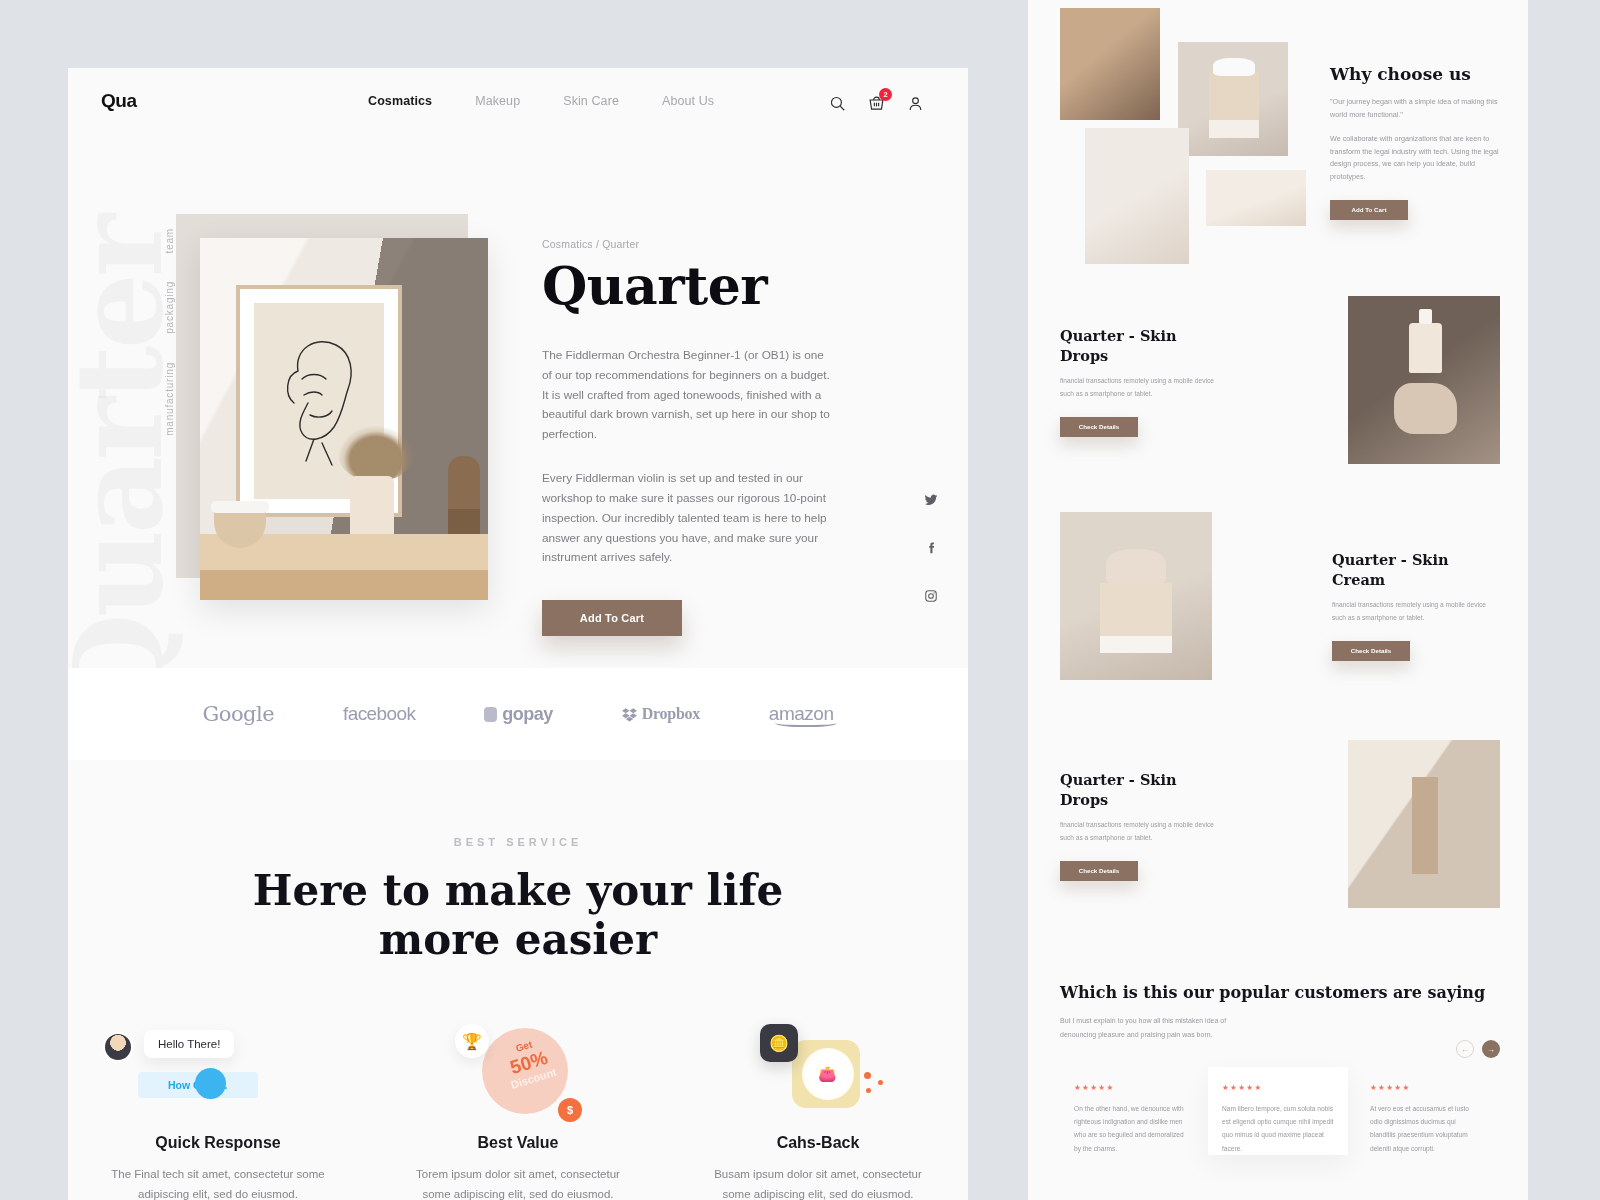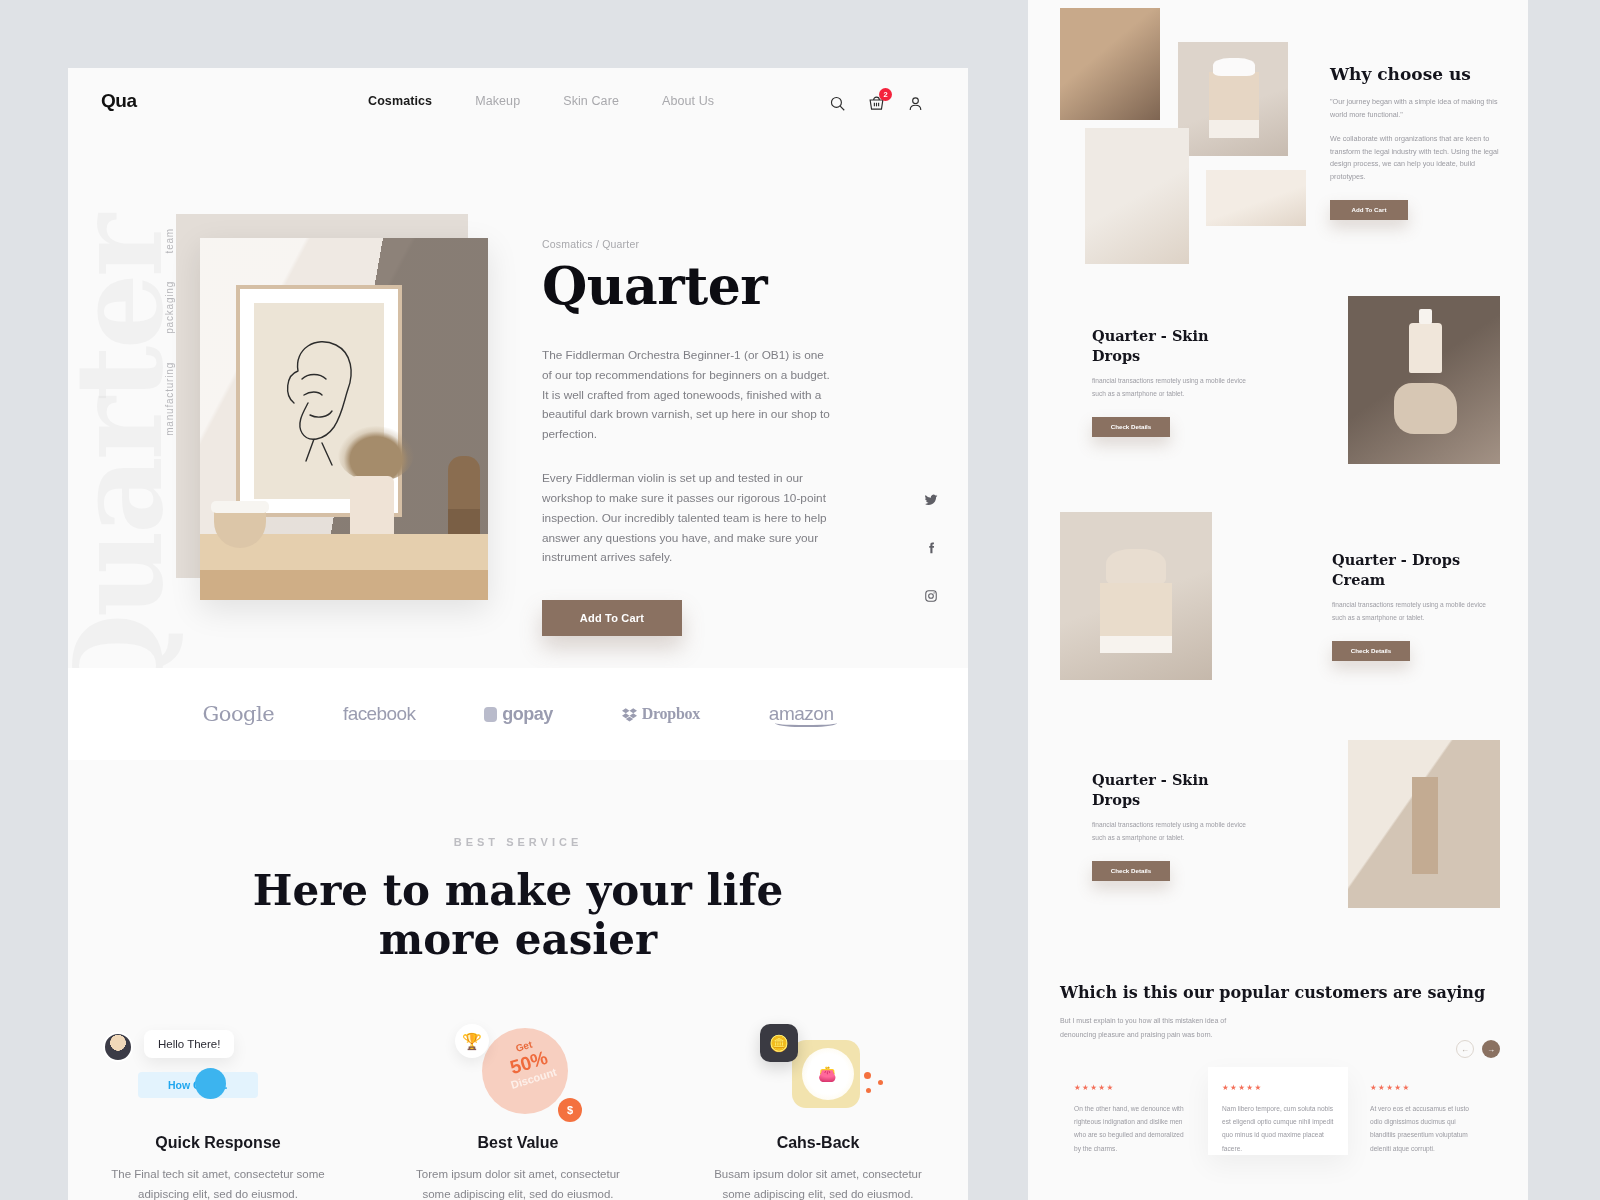--- a/index.html
+++ b/index.html
@@ -255,21 +255,21 @@
     border:none; font-size:6.2px; font-weight:bold; cursor:pointer;
     display:flex; align-items:center; justify-content:center;
     box-shadow: 0 8px 16px rgba(138,113,97,.24);
   }
 
   .products-h {
     text-align:center; font-family:"DejaVu Serif", serif; font-weight:bold;
     font-size:26px; color:#13131b; margin-top: 52px;
   }
   .prow { position: relative; height: 202px; margin-top: 20px; }
-  .p-txt { position:absolute; width: 168px; margin-left: 32px; }
+  .p-txt { position:absolute; width: 168px; }
   .p-title { font-family:"DejaVu Serif", serif; font-weight:bold; font-size:14.5px; color:#14141c; line-height:1.35; }
   .p-desc { font-size:6.6px; line-height:2.0; color:#9d9da4; margin-top:9px; }
   .p-img { position:absolute; width: 152px; height: 168px; }
   .img-drops {
     background: linear-gradient(145deg,#6f6157 0 45%, #a39285 100%);
   }
   .img-cream {
     background: linear-gradient(160deg,#ded5cb 0 50%, #c5b8ab 100%);
   }
   .img-box {
@@ -516,21 +516,21 @@
         <div class="prod-rock"></div>
       </div>
     </div>
 
     <div class="prow">
       <div class="p-img img-cream" style="left:32px; top:0;">
         <div class="prod-jar"></div>
         <div class="prod-cube"></div>
       </div>
       <div class="p-txt" style="right:28px; top:38px;">
-        <div class="p-title">Quarter - Drops Cream</div>
+        <div class="p-title">Quarter - Skin Cream</div>
         <div class="p-desc">financial transactions remotely using a mobile device such as a smartphone or tablet.</div>
         <button class="btn-small">Check Details</button>
       </div>
     </div>
 
     <div class="prow">
       <div class="p-txt" style="left:32px; top:36px;">
         <div class="p-title">Quarter - Skin Drops</div>
         <div class="p-desc">financial transactions remotely using a mobile device such as a smartphone or tablet.</div>
         <button class="btn-small">Check Details</button>

